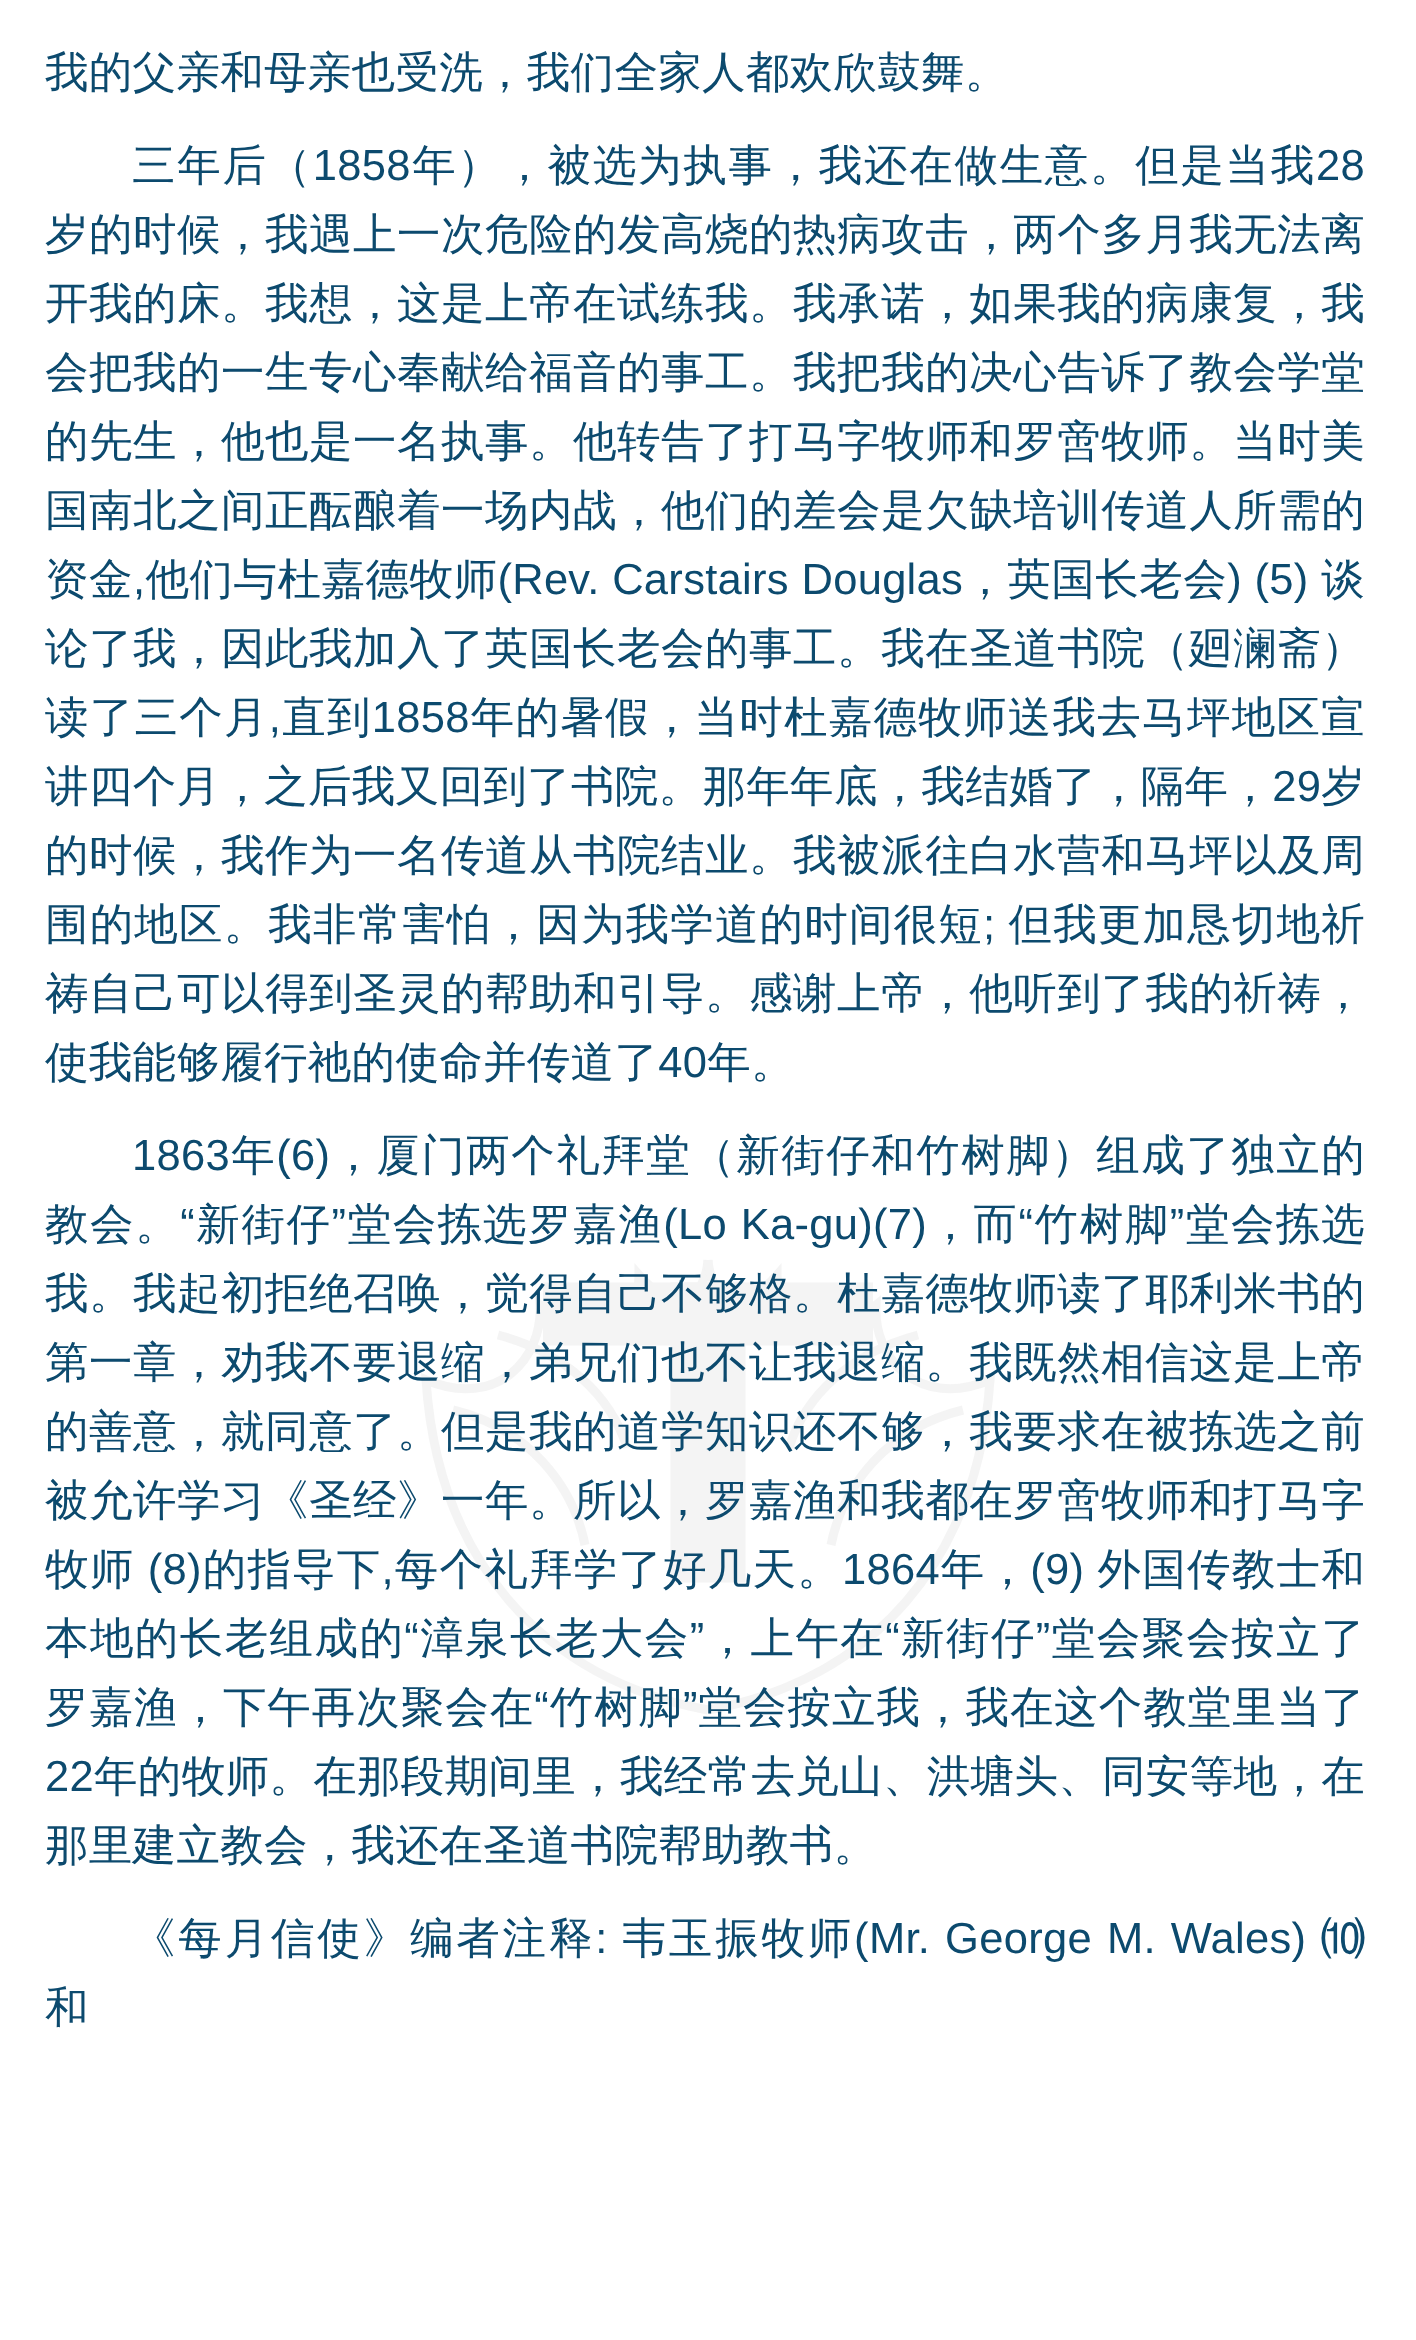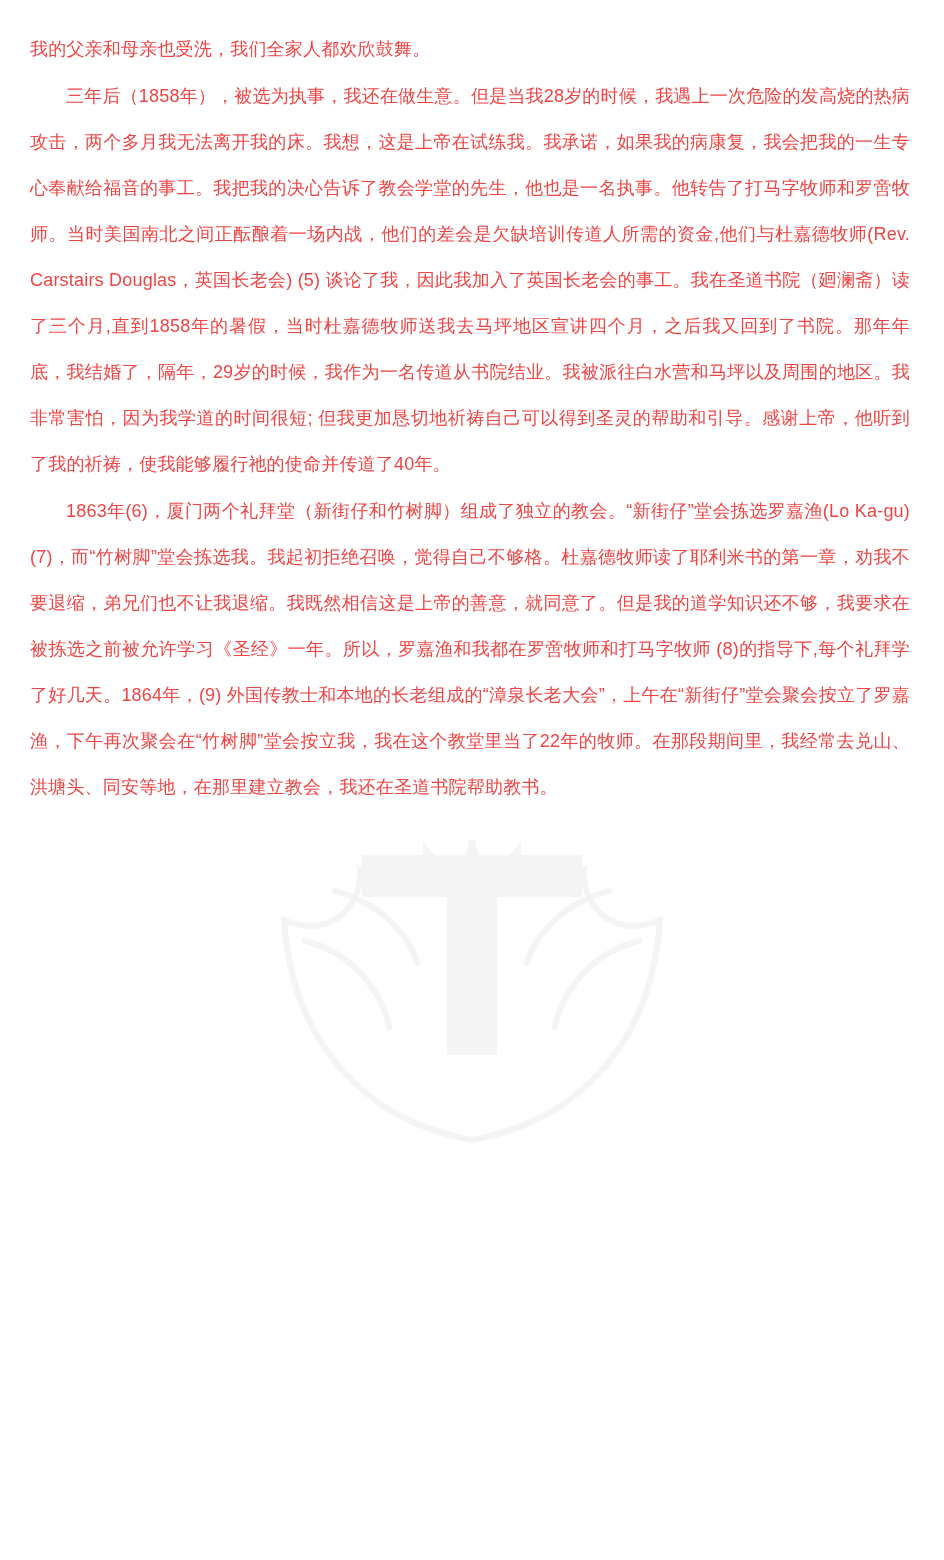--- a/index.html
+++ b/index.html
@@ -36,30 +36,30 @@
     pointer-events: none;
   }
   .watermark svg { width: 100%; height: 100%; display: block; }
 
   .content {
     position: relative;
     z-index: 1;
   }
   p {
     margin: 0 0 0 0;
-    font-size: 18px;
+    font-size: 29px;
     line-height: 46px;
     text-align: justify;
     text-justify: inter-ideograph;
     letter-spacing: 0.2px;
-    color: #ef4444;
+    color: #0c4a6e;
     font-weight: 400;
   }
   p.indent { text-indent: 2em; }
-  p + p { margin-top: 1px; }
+  p + p { margin-top: 16px; }
 </style>
 </head>
 <body>
 
 <div class="page">
 
   <div class="watermark">
     <svg viewBox="0 0 520 480" xmlns="http://www.w3.org/2000/svg">
       <g fill="none" stroke="#8a8a8a" stroke-width="6">
         <path d="M260 450 C150 430 80 350 72 230 C120 250 150 215 148 180 C186 210 214 190 214 160 C240 190 258 175 260 150"></path>
@@ -73,15 +73,16 @@
         <rect x="150" y="165" width="220" height="42"></rect>
         <rect x="235" y="165" width="50" height="200"></rect>
       </g>
     </svg>
   </div>
 
   <div class="content">
     <p>我的父亲和母亲也受洗，我们全家人都欢欣鼓舞。</p>
     <p class="indent">三年后（1858年），被选为执事，我还在做生意。但是当我28岁的时候，我遇上一次危险的发高烧的热病攻击，两个多月我无法离开我的床。我想，这是上帝在试练我。我承诺，如果我的病康复，我会把我的一生专心奉献给福音的事工。我把我的决心告诉了教会学堂的先生，他也是一名执事。他转告了打马字牧师和罗啻牧师。当时美国南北之间正酝酿着一场内战，他们的差会是欠缺培训传道人所需的资金,他们与杜嘉德牧师(Rev. Carstairs Douglas，英国长老会) (5) 谈论了我，因此我加入了英国长老会的事工。我在圣道书院（廻澜斋）读了三个月,直到1858年的暑假，当时杜嘉德牧师送我去马坪地区宣讲四个月，之后我又回到了书院。那年年底，我结婚了，隔年，29岁的时候，我作为一名传道从书院结业。我被派往白水营和马坪以及周围的地区。我非常害怕，因为我学道的时间很短; 但我更加恳切地祈祷自己可以得到圣灵的帮助和引导。感谢上帝，他听到了我的祈祷，使我能够履行祂的使命并传道了40年。</p>
     <p class="indent">1863年(6)，厦门两个礼拜堂（新街仔和竹树脚）组成了独立的教会。“新街仔”堂会拣选罗嘉渔(Lo Ka-gu)(7)，而“竹树脚”堂会拣选我。我起初拒绝召唤，觉得自己不够格。杜嘉德牧师读了耶利米书的第一章，劝我不要退缩，弟兄们也不让我退缩。我既然相信这是上帝的善意，就同意了。但是我的道学知识还不够，我要求在被拣选之前被允许学习《圣经》一年。所以，罗嘉渔和我都在罗啻牧师和打马字牧师 (8)的指导下,每个礼拜学了好几天。1864年，(9) 外国传教士和本地的长老组成的“漳泉长老大会”，上午在“新街仔”堂会聚会按立了罗嘉渔，下午再次聚会在“竹树脚”堂会按立我，我在这个教堂里当了22年的牧师。在那段期间里，我经常去兑山、洪塘头、同安等地，在那里建立教会，我还在圣道书院帮助教书。</p>
+    <p class="indent">《每月信使》编者注释: 韦玉振牧师(Mr. George M. Wales) ⑽ 和</p>
   </div>
 
 </div>
 
 </body></html>

